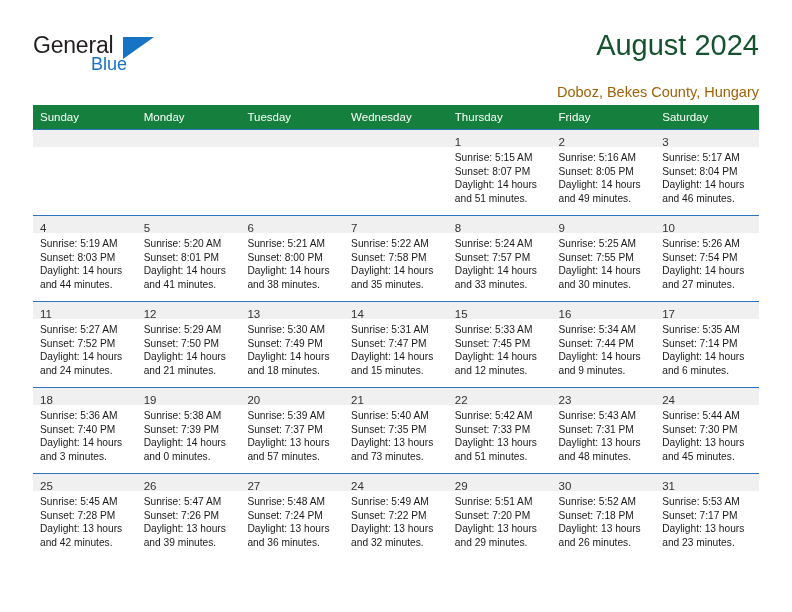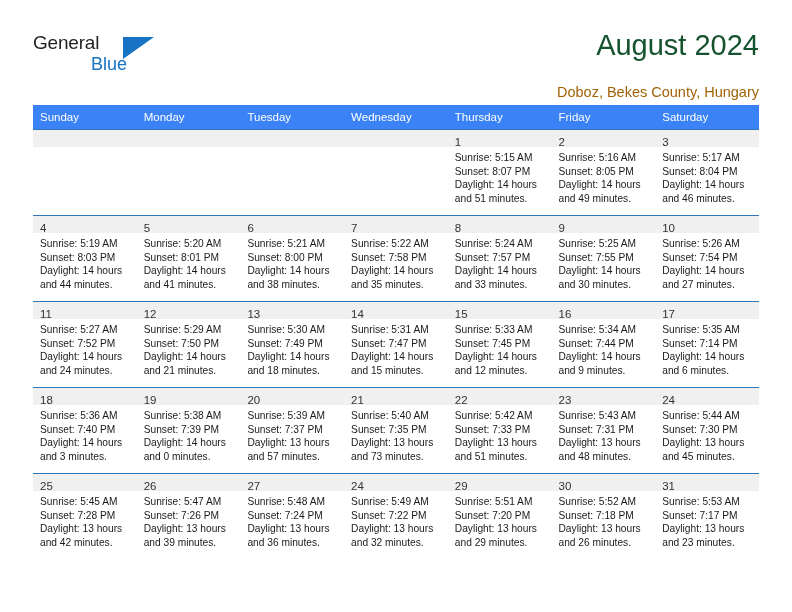--- a/index.html
+++ b/index.html
@@ -33,21 +33,21 @@
     position: absolute;
     left: 0;
     top: 4px;
     width: 180px;
     height: 52px;
   }
   .logo-general {
     position: absolute;
     left: 0;
     top: 0;
-    font-size: 19px;
+    font-size: 23px;
     letter-spacing: -0.2px;
     color: #231f20;
     font-family: "Liberation Sans", sans-serif;
   }
   .logo-triangle {
     position: absolute;
     left: 90px;
     top: 5px;
     width: 0;
     height: 0;
@@ -86,21 +86,21 @@
   
   .calendar {
     position: absolute;
     left: 33px;
     top: 105px;
     width: 726px;
     border-collapse: collapse;
     table-layout: fixed;
   }
   .calendar th {
-    background: #3b82f6;
+    background: #15803d;
     color: #ffffff;
     font-size: 11.5px;
     font-weight: normal;
     text-align: left;
     padding: 5px 0 5px 7px;
     height: 14px;
     vertical-align: middle;
   }
   .calendar td {
     vertical-align: top;

